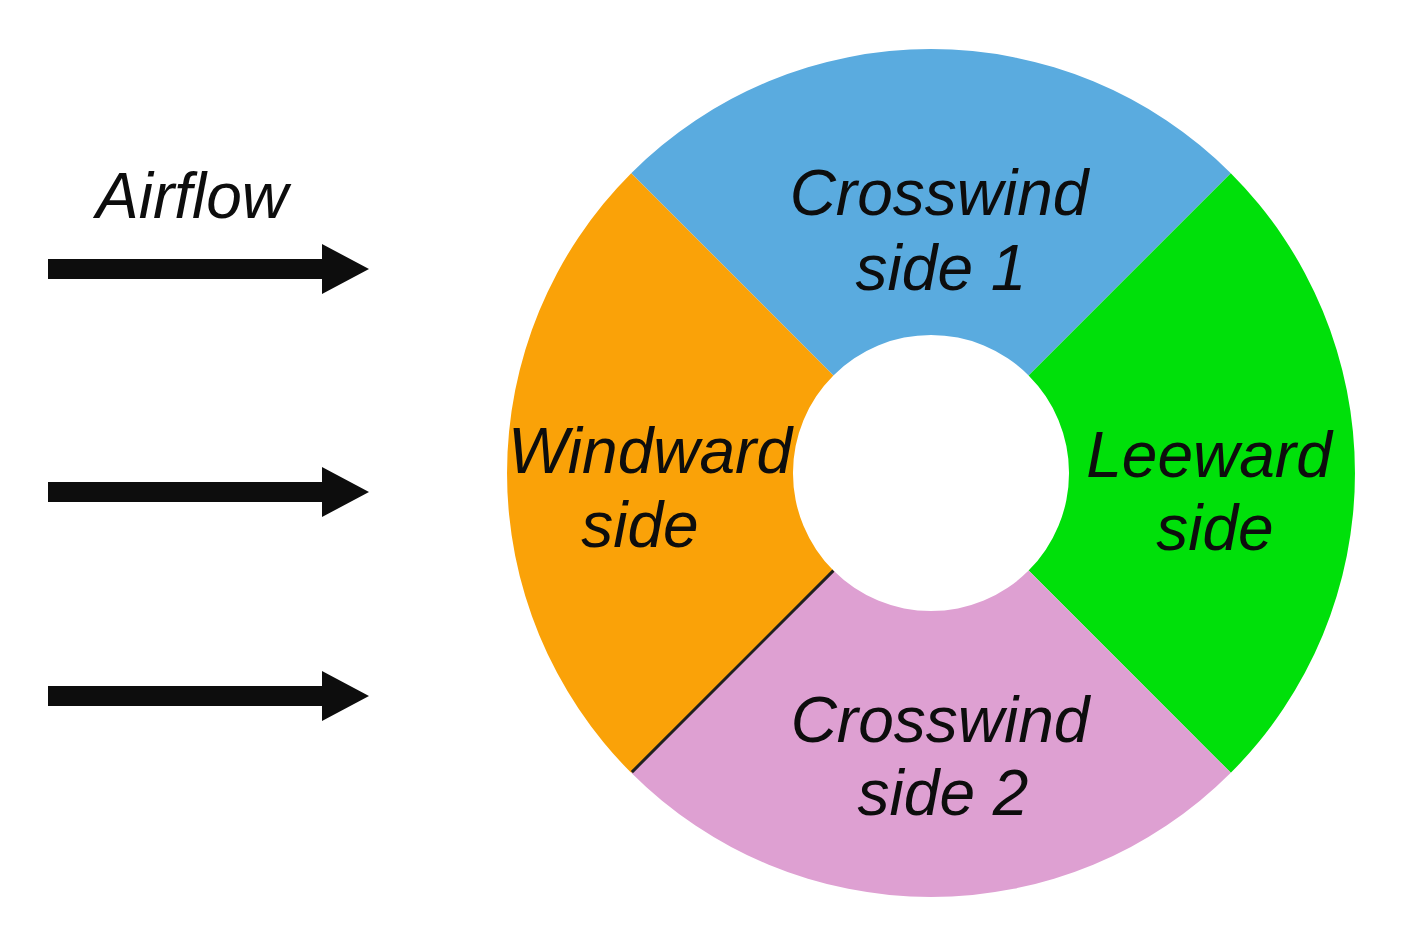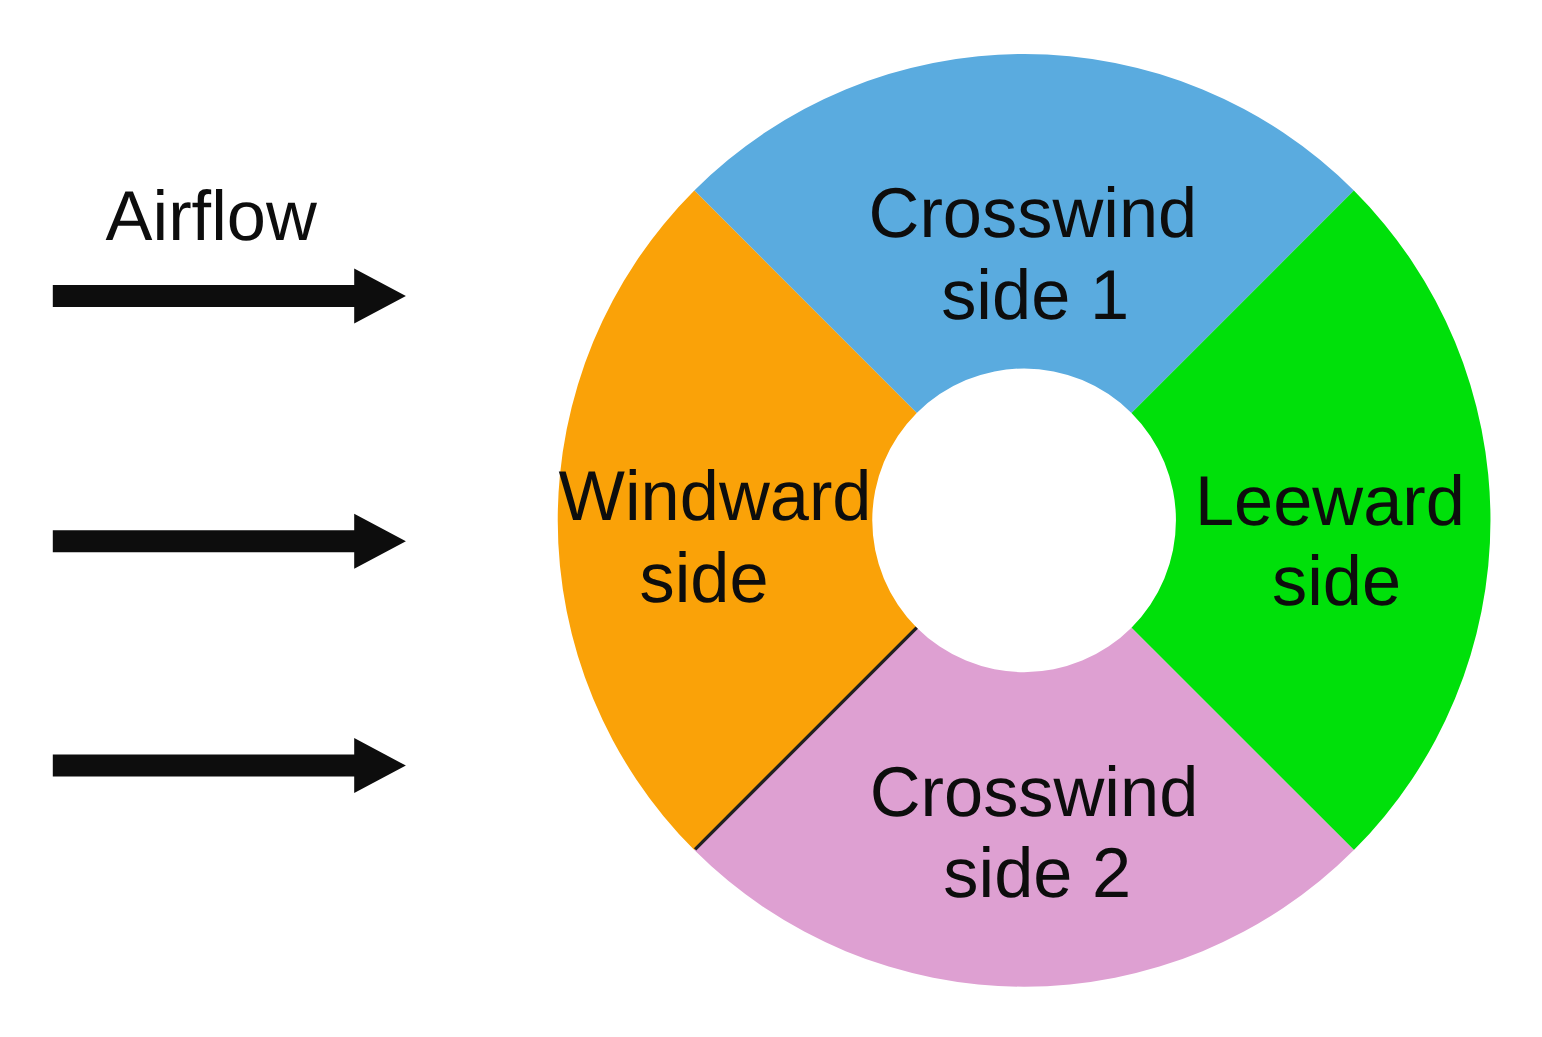--- a/index.html
+++ b/index.html
@@ -10,20 +10,21 @@
     width: 1402px;
     height: 943px;
     background: #ffffff;
     overflow: hidden;
     font-family: "Liberation Sans", sans-serif;
   }
   #diagram-root {
     position: relative;
     width: 1402px;
     height: 943px;
+    font-style: italic;
   }
   svg {
     display: block;
   }
   svg text {
     font-family: "Liberation Sans", sans-serif;
     font-size: 64px;
   }
 </style>
 </head>

